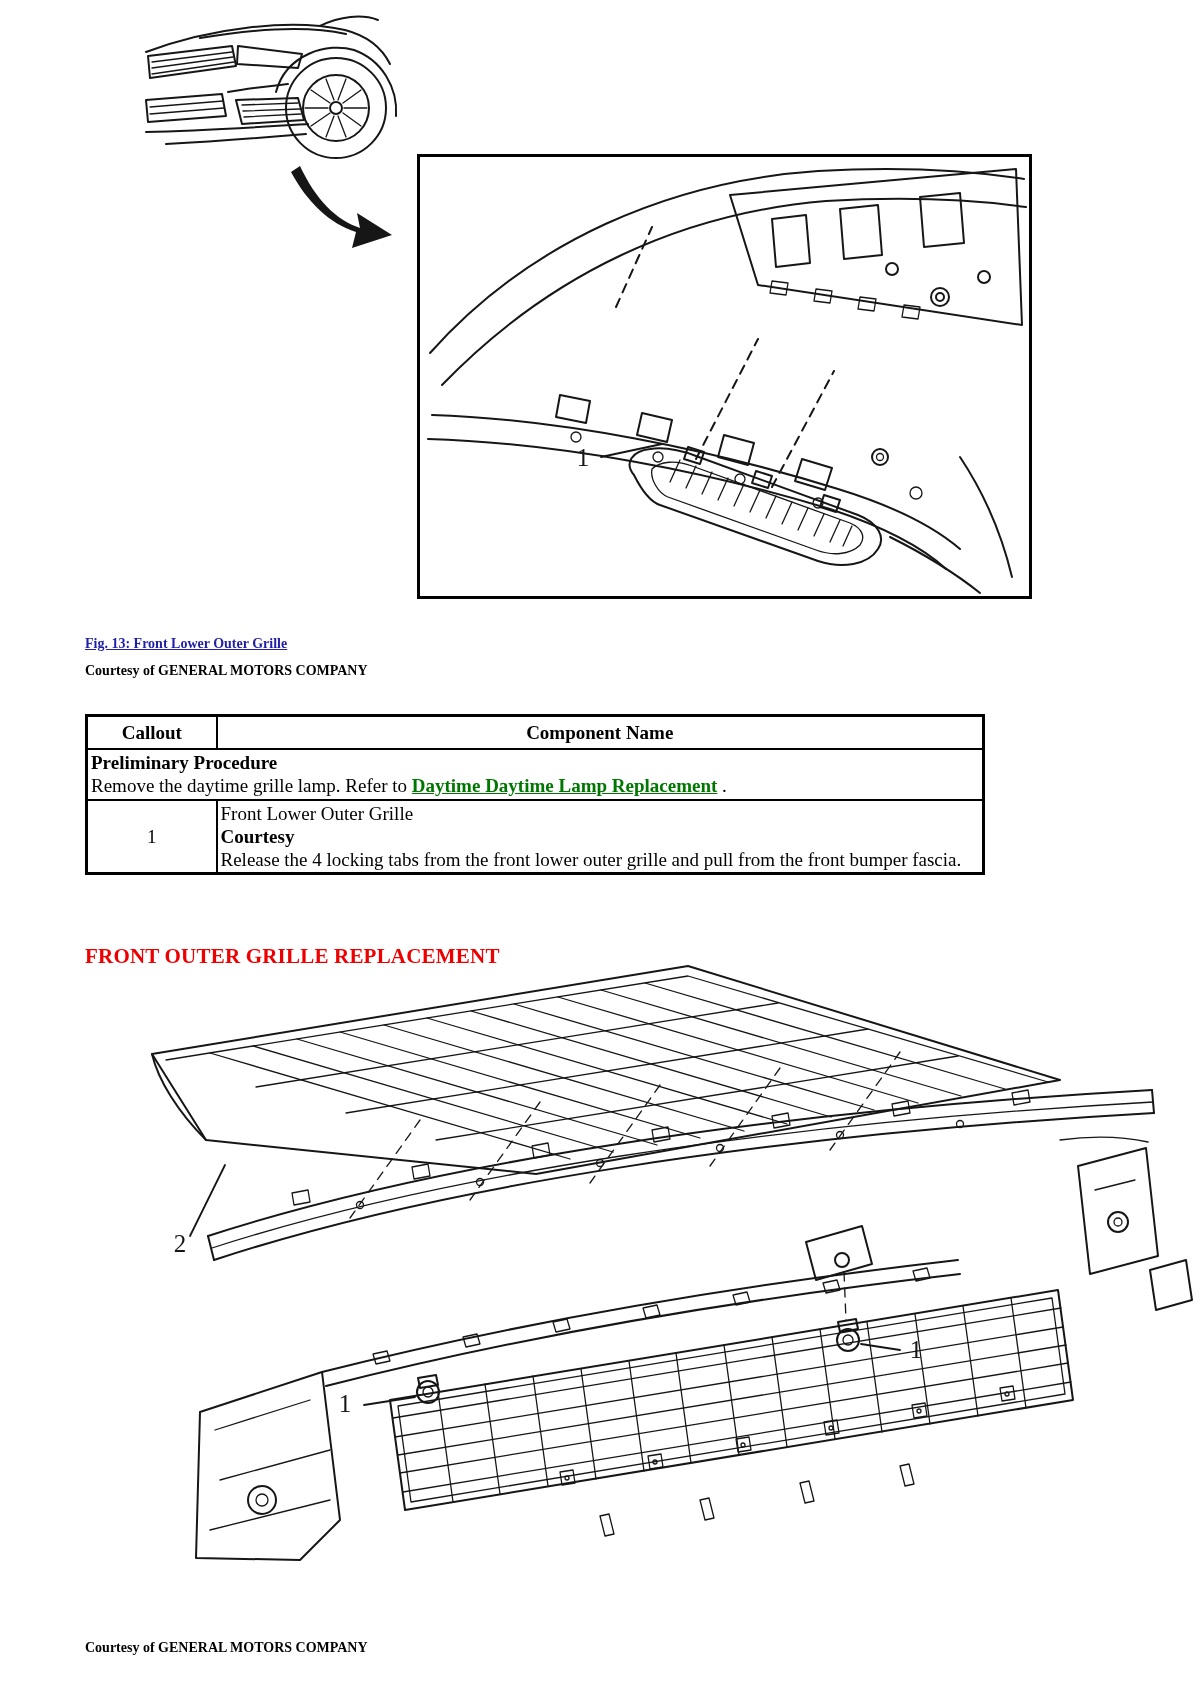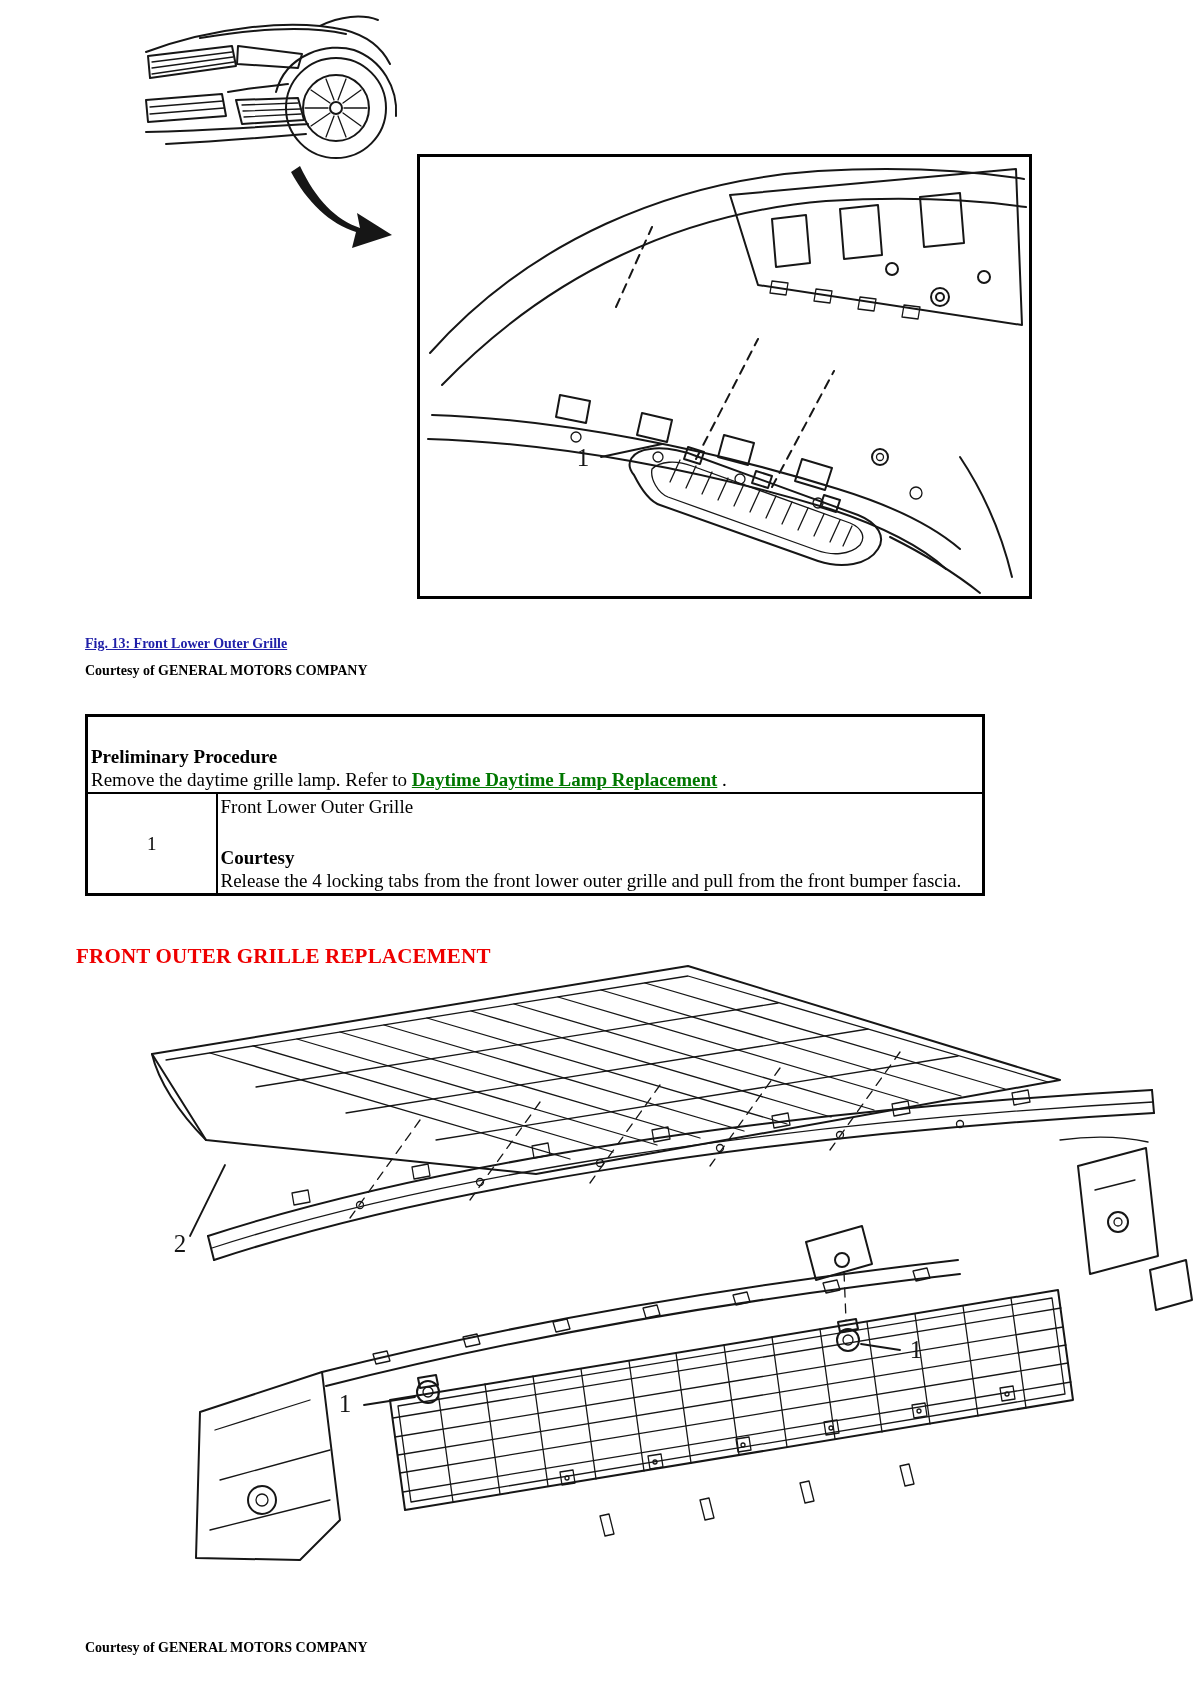--- a/index.html
+++ b/index.html
@@ -11,21 +11,21 @@
   .page{position:absolute;left:0;top:0;width:1200px;height:1698px;background:#fff;overflow:hidden;}
   .abs{position:absolute;}
   .caption a, .caption-link{color:var(--link-blue);font-weight:bold;text-decoration:underline;font-size:14px;cursor:pointer;}
   .courtesy{font-weight:bold;font-size:14px;color:#000;}
   .caption{line-height:27px;}
   .doc-table{border-collapse:collapse;width:900px;font-size:19px;line-height:1.22;border:3px solid #000;table-layout:fixed;}
   .doc-table th,.doc-table td{border:2px solid #000;padding:2px 4px;vertical-align:top;}
   .doc-table th{text-align:center;font-weight:bold;padding:4px 4px;}
   .callout-col{width:130px;}
   .callout-cell{text-align:center;vertical-align:middle !important;}
-  .bold{font-weight:bold;margin-top:27px;}
+  .bold{font-weight:bold;}
   .green-link{color:var(--link-green);font-weight:bold;text-decoration:underline;cursor:pointer;}
   .red-heading{color:var(--heading-red);font-size:21px;font-weight:bold;letter-spacing:.2px;}
   .frame{border:3px solid #000;background:#fff;}
   svg{display:block;}
   .art{stroke:var(--ink);fill:none;stroke-width:2;stroke-linejoin:round;stroke-linecap:round;}
   .art-thin{stroke:var(--ink);fill:none;stroke-width:1.3;}
   .art-fill{fill:var(--ink);stroke:none;}
   .dash{stroke-dasharray:9,7;}
   .callout-num{font-family:"Liberation Serif",serif;font-size:25px;fill:var(--ink);}
 </style>
@@ -97,38 +97,42 @@
     <div><span class="caption-link">Fig. 13: Front Lower Outer Grille</span></div>
     <div class="courtesy">Courtesy of GENERAL MOTORS COMPANY</div>
   </div>
 
   <table class="doc-table abs" style="left:85px;top:714px;">
     <colgroup>
         <col class="callout-col">
         <col>
       </colgroup>
     <tbody>
+        <tr>
+      <th>Callout</th>
+      <th>Component Name</th>
+    </tr>
     <tr>
       <td colspan="2" style="padding:1px 3px;">
         <div class="bold">Preliminary Procedure</div>
         <div><span>Remove the daytime grille lamp. Refer to </span><span class="green-link">Daytime Daytime Lamp Replacement</span><span> .</span></div>
       </td>
     </tr>
     <tr>
       <td class="callout-cell">1</td>
       <td style="padding:1px 3px;">
         <div>Front Lower Outer Grille</div>
         <div class="bold">Courtesy</div>
         <div>Release the 4 locking tabs from the front lower outer grille and pull from the front bumper fascia.</div>
       </td>
     </tr>
   </tbody>
     </table>
 
-  <div class="abs red-heading" style="left:76px;top:944px;">FRONT OUTER GRILLE REPLACEMENT</div>
+  <div class="abs red-heading" style="left:85px;top:944px;">FRONT OUTER GRILLE REPLACEMENT</div>
 
   <svg class="abs" style="left:0;top:960px;" width="1200" height="660" viewBox="0 0 1200 660">
     <g class="art">
 
       <path d="M 152,94 L 688,6 L 1060,120 L 536,214 L 206,180 Z"></path>
       <path d="M 152,94 C 158,120 178,152 206,180"></path>
       <path class="art-thin" d="M 166,100 L 688,16 L 1048,122"></path>
       <path class="art-thin" d="M210,93 L570,199 M253,86 L613,192 M297,79 L657,185 M340,72 L700,178 M384,65 L744,171 M427,58 L787,164 M471,51 L831,157 M514,44 L874,150 M558,37 L918,143 M601,30 L961,136 M645,23 L1005,129"></path>
       <path class="art-thin" d="M256,127 L778,43 M346,153 L868,69 M436,180 L958,96"></path>
 

